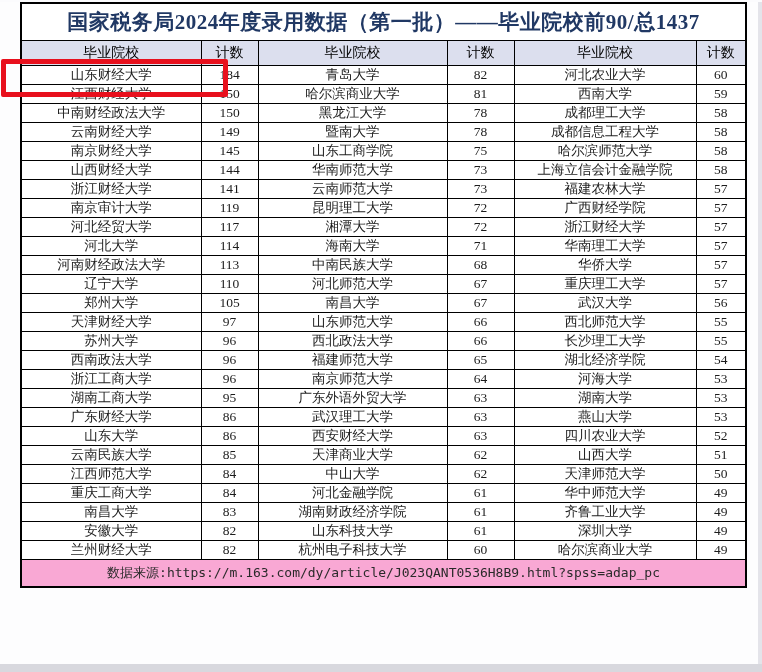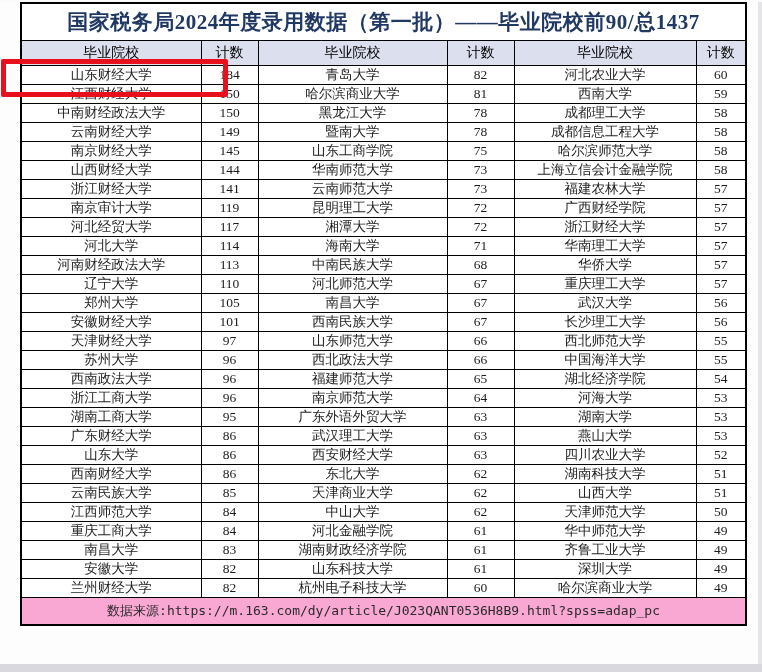--- a/index.html
+++ b/index.html
@@ -205,41 +205,33 @@
           </tr>
           <tr>
             <td class="school">郑州大学</td>
             <td class="count">105</td>
             <td class="school">南昌大学</td>
             <td class="count">67</td>
             <td class="school">武汉大学</td>
             <td class="count">56</td>
           </tr>
           <tr>
-            <td class="school">安徽财经大学</td>
-            <td class="count">101</td>
-            <td class="school">西南民族大学</td>
-            <td class="count">67</td>
-            <td class="school">长沙理工大学</td>
-            <td class="count">56</td>
-          </tr>
-          <tr>
             <td class="school">天津财经大学</td>
             <td class="count">97</td>
             <td class="school">山东师范大学</td>
             <td class="count">66</td>
             <td class="school">西北师范大学</td>
             <td class="count">55</td>
           </tr>
           <tr>
             <td class="school">苏州大学</td>
             <td class="count">96</td>
             <td class="school">西北政法大学</td>
             <td class="count">66</td>
-            <td class="school">中国海洋大学</td>
+            <td class="school">长沙理工大学</td>
             <td class="count">55</td>
           </tr>
           <tr>
             <td class="school">西南政法大学</td>
             <td class="count">96</td>
             <td class="school">福建师范大学</td>
             <td class="count">65</td>
             <td class="school">湖北经济学院</td>
             <td class="count">54</td>
           </tr>
@@ -267,28 +259,20 @@
             <td class="school">燕山大学</td>
             <td class="count">53</td>
           </tr>
           <tr>
             <td class="school">山东大学</td>
             <td class="count">86</td>
             <td class="school">西安财经大学</td>
             <td class="count">63</td>
             <td class="school">四川农业大学</td>
             <td class="count">52</td>
-          </tr>
-          <tr>
-            <td class="school">西南财经大学</td>
-            <td class="count">86</td>
-            <td class="school">东北大学</td>
-            <td class="count">62</td>
-            <td class="school">湖南科技大学</td>
-            <td class="count">51</td>
           </tr>
           <tr>
             <td class="school">云南民族大学</td>
             <td class="count">85</td>
             <td class="school">天津商业大学</td>
             <td class="count">62</td>
             <td class="school">山西大学</td>
             <td class="count">51</td>
           </tr>
           <tr>

